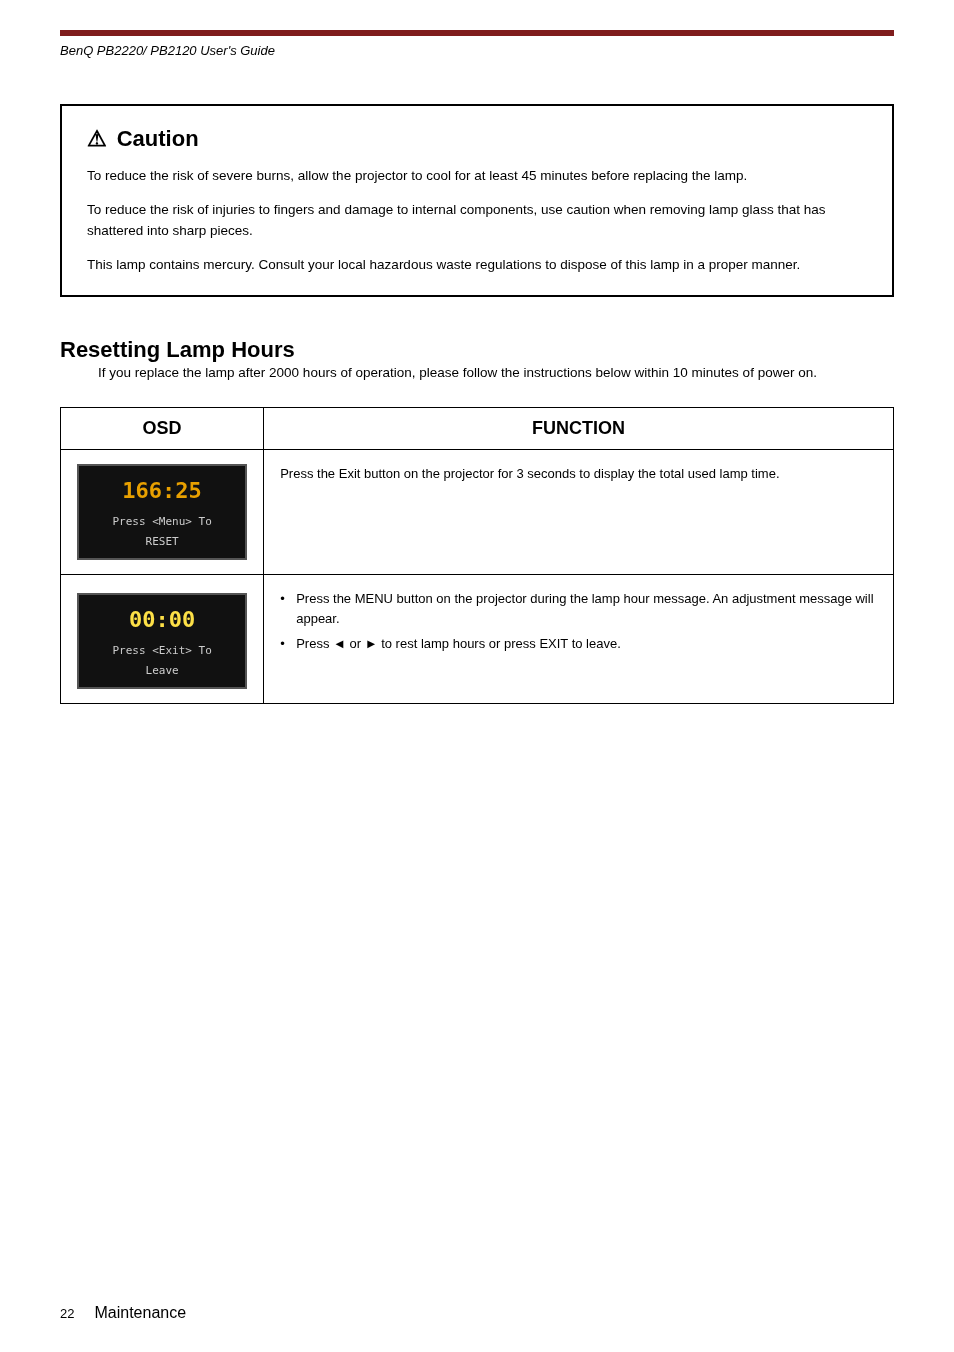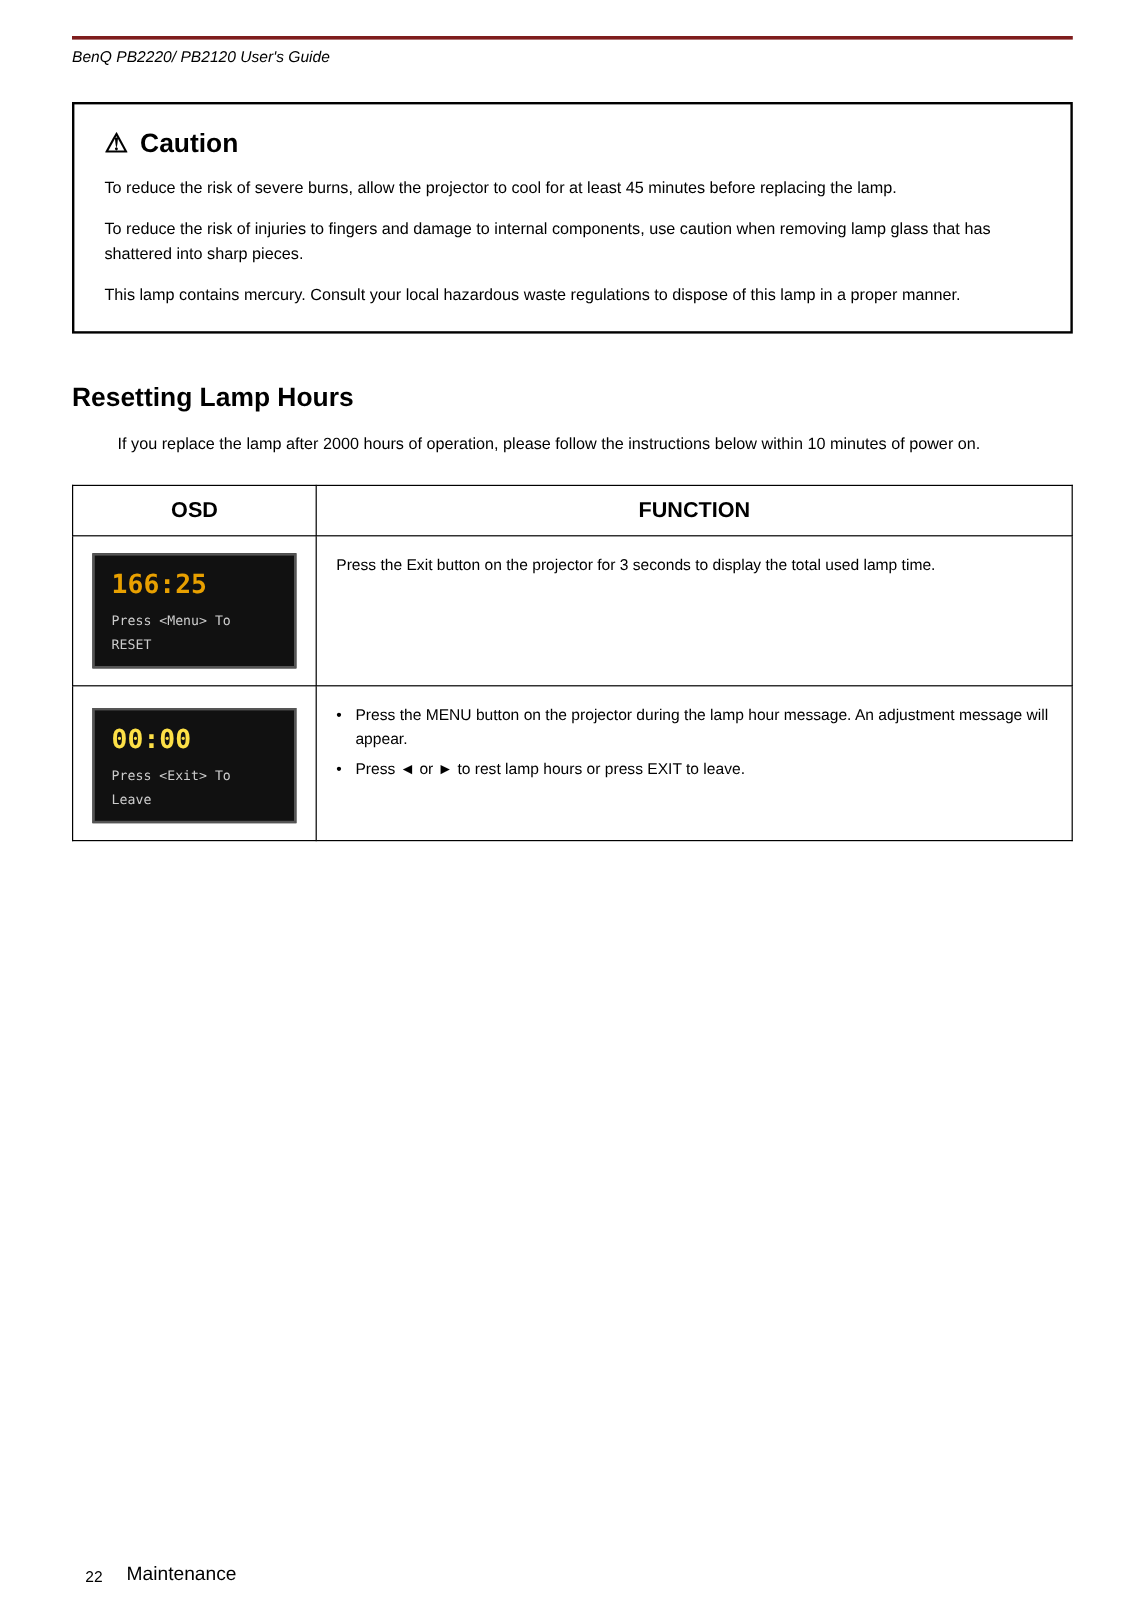--- a/index.html
+++ b/index.html
@@ -14,23 +14,23 @@
     }
 
     .page-wrapper {
       width: 954px;
       min-height: 1352px;
       padding: 30px 60px 60px 60px;
       position: relative;
     }
 
     .header-line {
-      border-top: 3px solid #7f1d1d;
+      border-top: 6px solid #7f1d1d;
       padding-top: 6px;
-      margin-bottom: 30px;
+      margin-bottom: 46px;
     }
 
     .header-title {
       font-style: italic;
       font-size: 13px;
       color: #000;
     }
 
     
     .caution-box {
@@ -60,21 +60,20 @@
     }
 
     .caution-paragraph:last-child {
       margin-bottom: 0;
     }
 
     
     .section-title {
       font-size: 22px;
       font-weight: bold;
-      margin-bottom: 16px;
       margin-top: 10px;
     }
 
     .section-intro {
       font-size: 13.5px;
       margin-bottom: 24px;
       margin-left: 38px;
       line-height: 1.5;
     }
 
@@ -107,21 +106,21 @@
       vertical-align: middle;
     }
 
     
     .osd-screen {
       background: #1a1a1a;
       border: 2px solid #555;
       display: inline-block;
       padding: 8px 14px;
       min-width: 160px;
-      text-align: left;
+      text-align: center;
       font-family: monospace;
     }
 
     .osd-screen-1 {
       background: #111;
     }
 
     .osd-time-1 {
       color: #e8a000;
       font-size: 22px;
@@ -173,21 +172,21 @@
     .function-list li::before {
       content: "•";
       position: absolute;
       left: 0;
     }
 
     
     .footer {
       position: absolute;
       bottom: 30px;
-      left: 71px;
+      left: 60px;
       font-size: 13px;
       display: flex;
       align-items: center;
       gap: 20px;
     }
 
     .footer-page {
       font-size: 13px;
     }
 

